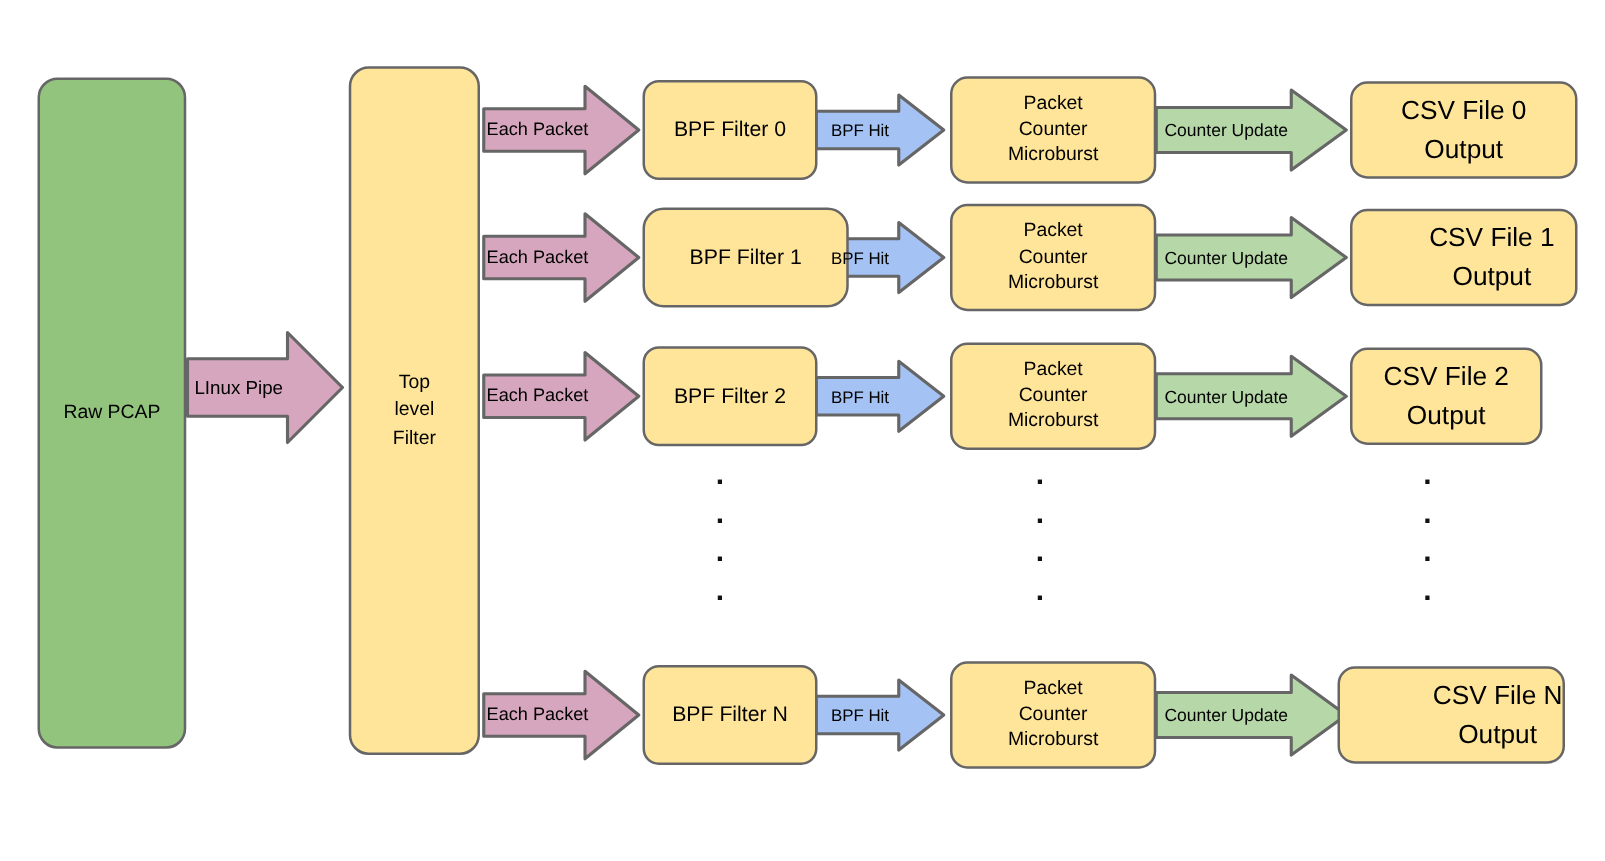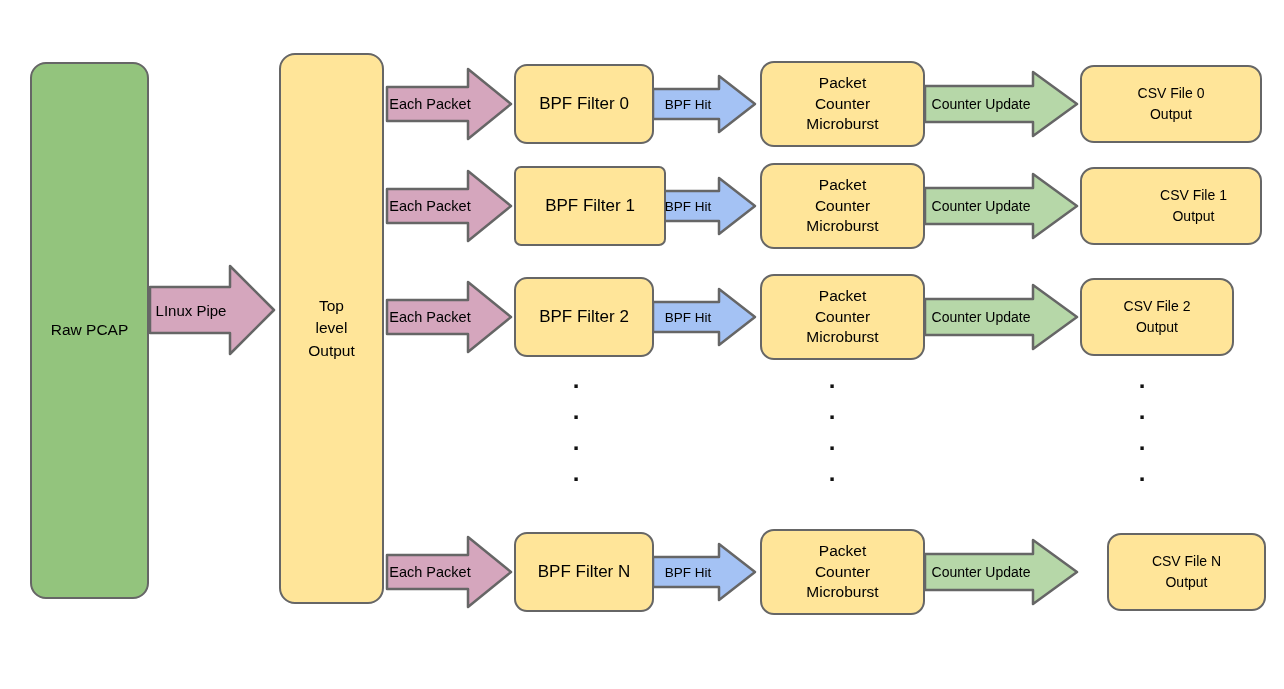--- a/index.html
+++ b/index.html
@@ -23,21 +23,21 @@
     justify-content:center; text-align:center; z-index:2;
   }
   .f-raw   { font-size:15.5px; }
   .f-pipe  { font-size:15px;   }
   .f-ctl   { font-size:15.5px; line-height:1.45; }
   .f-bpf   { font-size:17px;   }
   .f-pkt   { font-size:14.5px; }
   .f-hit   { font-size:13.5px; }
   .f-cnt   { font-size:15.5px; }
   .f-upd   { font-size:14px; }
-  .f-csv   { font-size:14px; line-height:1.5; }
+  .f-csv   { font-size:21px; line-height:1.5; }
   .dots {
     position:absolute; font-size:24px; font-weight:700; color:#111;
     line-height:31px; white-space:pre-line; text-align:center; width:8px;
   }
 </style>
 </head>
 <body>
 
 <div id="canvas">
 
@@ -48,21 +48,21 @@
     <span class="lbl f-pipe" style="padding-right:42px;">LInux Pipe</span>
   </div>
 
   <div class="box green tall f-raw" style="left:30px;top:62px;width:119px;height:537px;">
     <span>Raw PCAP</span>
   </div>
 
   <div class="box tall f-ctl" style="left:279px;top:53px;width:105px;height:551px;">
     <span>Top
 level
-Output</span>
+Filter</span>
   </div>
 
   <div class="arrow" style="left:385px;top:67px;width:128px;height:74px;">
     <svg width="128" height="74" viewBox="0 0 128 74">
       <polygon points="2,20 83,20 83,2 126,37 83,72 83,54 2,54" fill="#d5a6bd" stroke="#666666" stroke-width="2.5" stroke-linejoin="round"></polygon>
     </svg>
     <span class="lbl f-pkt" style="padding-right:38px;">Each Packet</span>
   </div>
   <div class="arrow" style="left:651px;top:74px;width:106px;height:60px;">
     <svg width="106" height="60" viewBox="0 0 106 60">
@@ -100,21 +100,21 @@
       <polygon points="2,15 68,15 68,2 104,30 68,58 68,45 2,45" fill="#a4c2f4" stroke="#666666" stroke-width="2.5" stroke-linejoin="round"></polygon>
     </svg>
     <span class="lbl f-hit" style="padding-right:32px;">BPF Hit</span>
   </div>
   <div class="arrow" style="left:923px;top:172px;width:156px;height:68px;">
     <svg width="156" height="68" viewBox="0 0 156 68">
       <polygon points="2,16 110,16 110,2 154,34 110,66 110,52 2,52" fill="#b6d7a8" stroke="#666666" stroke-width="2.5" stroke-linejoin="round"></polygon>
     </svg>
     <span class="lbl f-upd" style="padding-right:40px;">Counter Update</span>
   </div>
-  <div class="box f-bpf" style="left:514px;top:166px;width:152px;height:80px;border-radius:7px;align-items:center;">
+  <div class="box f-bpf" style="left:514px;top:166px;width:165px;height:80px;border-radius:17px;align-items:center;">
     <span>BPF Filter 1</span>
   </div>
   <div class="box f-cnt" style="left:760px;top:163px;width:165px;height:86px;">
     <span>Packet
 Counter
 Microburst</span>
   </div>
   <div class="box f-csv" style="left:1080px;top:167px;width:182px;height:78px;padding-left:45px;">
     <span>CSV File 1
 Output</span>
@@ -183,18 +183,18 @@
     <span class="lbl f-upd" style="padding-right:40px;">Counter Update</span>
   </div>
   <div class="box f-bpf" style="left:514px;top:532px;width:140px;height:80px;border-radius:13px;">
     <span>BPF Filter N</span>
   </div>
   <div class="box f-cnt" style="left:760px;top:529px;width:165px;height:86px;">
     <span>Packet
 Counter
 Microburst</span>
   </div>
-  <div class="box f-csv" style="left:1107px;top:533px;width:159px;height:78px;">
+  <div class="box f-csv" style="left:1070px;top:533px;width:182px;height:78px;justify-content:flex-end;">
     <span>CSV File N
 Output</span>
   </div>
 
 </div>
 
 </body></html>

